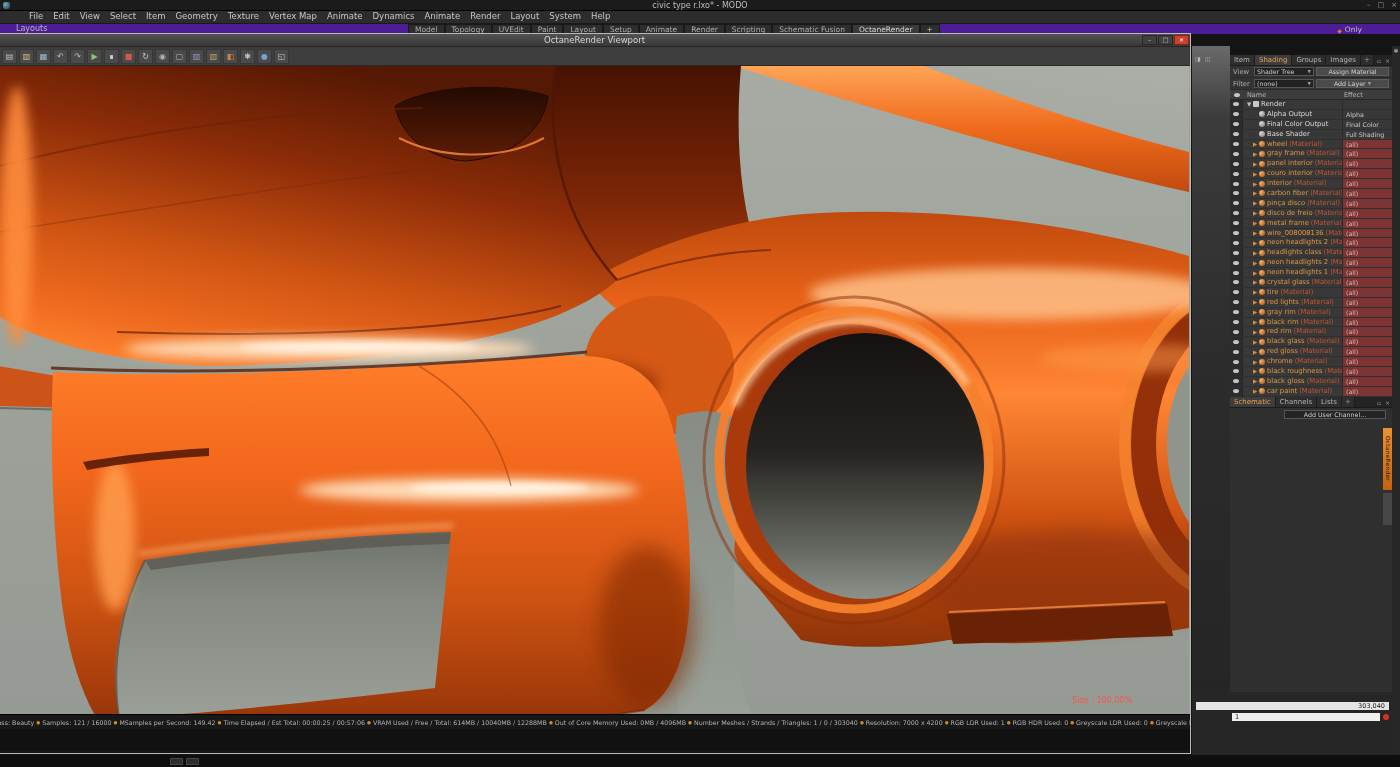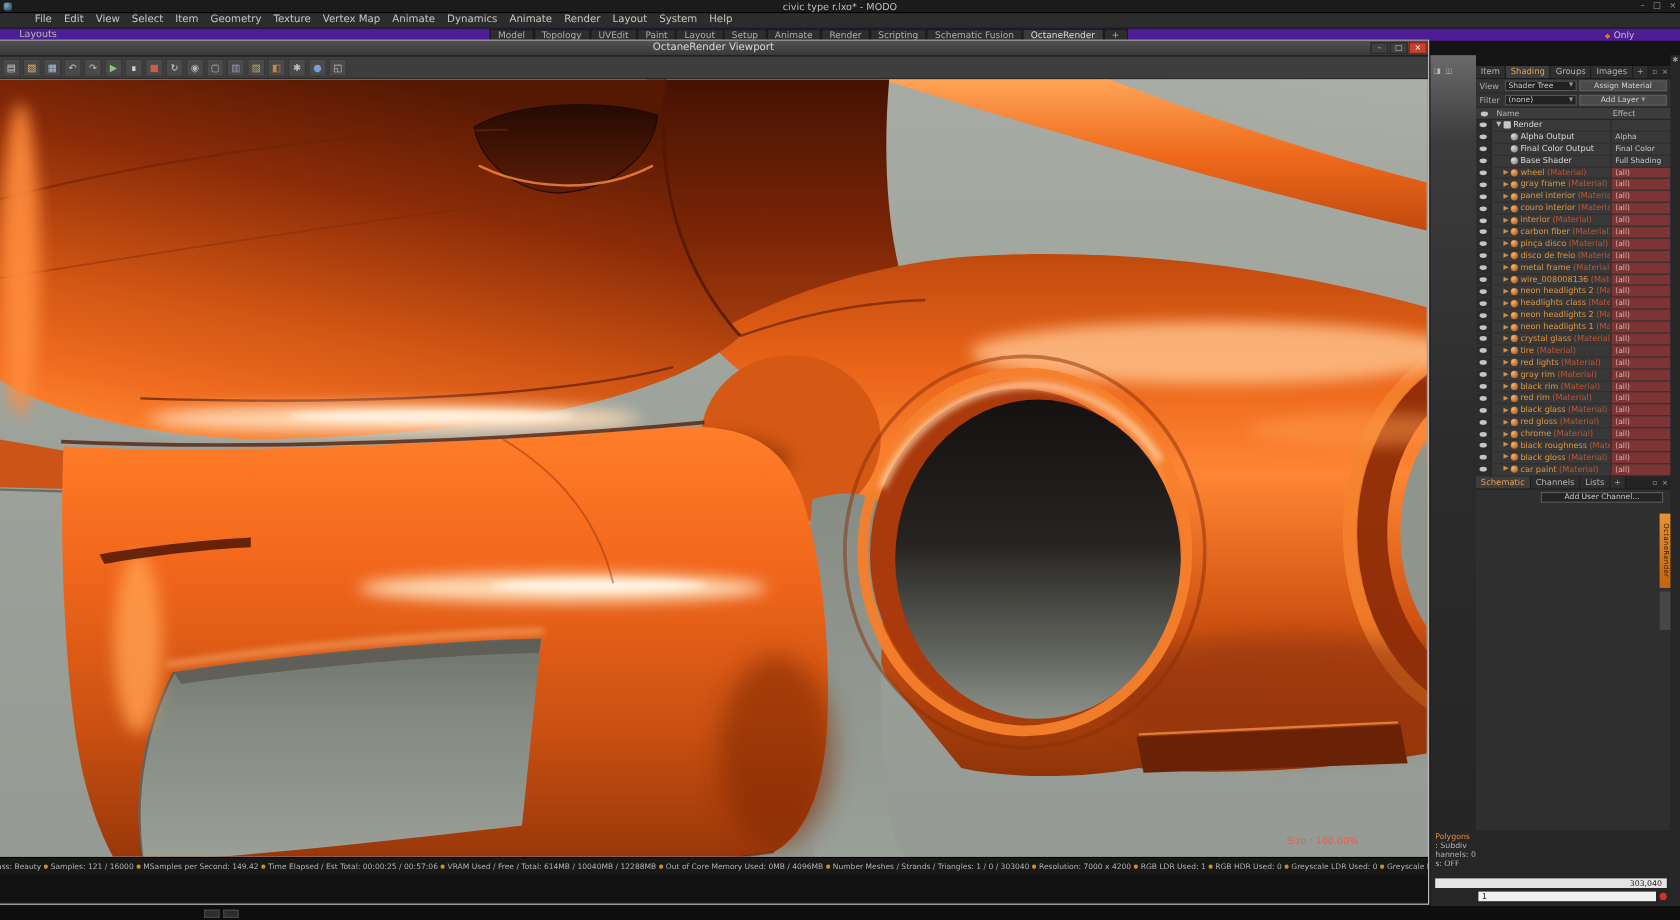--- a/index.html
+++ b/index.html
@@ -706,26 +706,20 @@
     </div>
   <div id="props-area">
     <div id="add-uc-btn">Add User Channel...</div>
   </div>
 </div>
 
 <div class="abs" id="octane-side-tab">OctaneRender</div>
 <div class="abs" id="side-tab2"></div>
 
 <div class="abs" id="br-overlay">
-  <div id="br-stats">
-      <div class="br-line hl">Polygons</div>
-      <div class="br-line">: Subdiv</div>
-      <div class="br-line">hannels: 0</div>
-      <div class="br-line">s: OFF</div>
-    </div>
   <div id="tri-box">303,040</div>
   <div id="item-row">
     <div id="item-box">1</div>
     <div id="rec-dot"></div>
   </div>
 </div>
 
 <div class="abs" id="bottom-strip">
   <div class="task-item" style="left:170px"></div>
   <div class="task-item" style="left:186px"></div>

